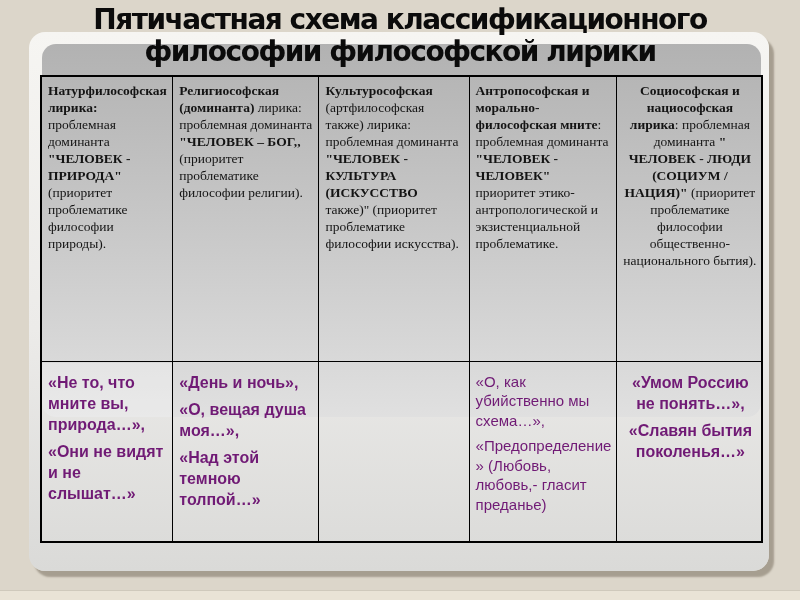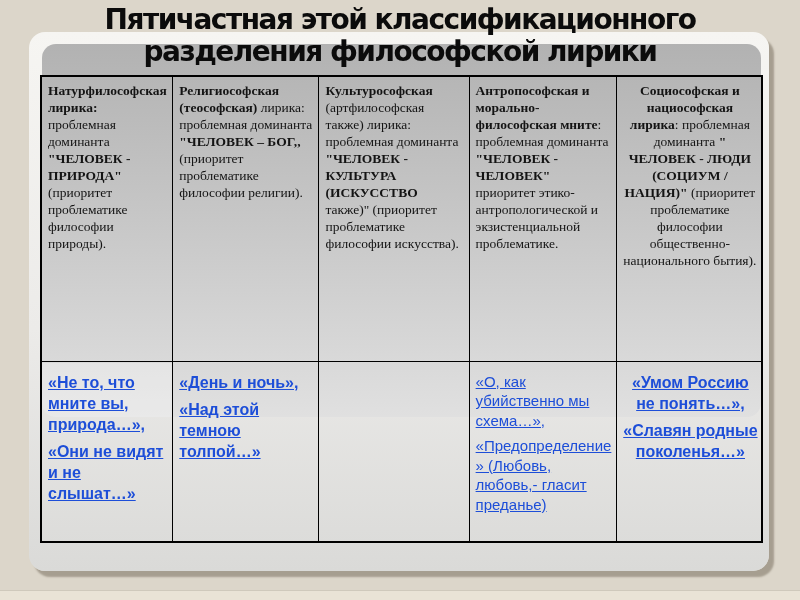--- a/index.html
+++ b/index.html
@@ -48,60 +48,61 @@
   .cell:nth-child(5n){border-right:none;text-align:center;}
   .cell:nth-child(n+6){border-bottom:none;}
   .hc{
     font-family:"Liberation Serif","DejaVu Serif",serif;
     font-size:13.5px; line-height:1.26; color:#141414;
     padding:5px 4px 0 6px; overflow-wrap:break-word; word-break:break-word;
   }
   .hc .b{font-weight:bold;}
   .ec{
     font-family:"Liberation Sans","DejaVu Sans",sans-serif;
-    font-size:15px; line-height:1.3; color:#1d4ed8;
-    padding:10px 3px 0 6px; overflow-wrap:break-word; word-break:break-word;text-decoration:underline;
+    font-size:15px; line-height:1.3; color:#701a75;
+    padding:10px 3px 0 6px; overflow-wrap:break-word; word-break:break-word;
   }
   .ec.bold-cell{font-weight:bold; font-size:16px; line-height:1.32;}
   .ec p{margin:0 0 6px 0;}
 </style>
 </head>
 <body>
 
 <div class="slide">
 
   <div class="panel-white"></div>
   <div class="panel-gray"></div>
   <div class="corner-highlight"></div>
 
   <div class="title">
-    <div>Пятичастная этой классификационного</div>
-    <div>разделения философской лирики</div>
+    <div>Пятичастная схема классификационного</div>
+    <div>философии философской лирики</div>
   </div>
 
   <div class="tbl">
     <div class="cell hc"><span class="b">Натурфилософская лирика:</span><span> проблемная доминанта </span><span class="b">"ЧЕЛОВЕК - ПРИРОДА"</span><span> (приоритет проблематике философии природы).</span></div>
-    <div class="cell hc"><span class="b">Религиософская (теософская)</span><span> лирика: проблемная доминанта </span><span class="b">"ЧЕЛОВЕК – БОГ,,</span><span> (приоритет проблематике философии религии).</span></div>
+    <div class="cell hc"><span class="b">Религиософская (доминанта)</span><span> лирика: проблемная доминанта </span><span class="b">"ЧЕЛОВЕК – БОГ,,</span><span> (приоритет проблематике философии религии).</span></div>
     <div class="cell hc"><span class="b">Культурософская</span><span> (артфилософская также) лирика: проблемная доминанта </span><span class="b">"ЧЕЛОВЕК - КУЛЬТУРА (ИСКУССТВО</span><span> также)" (приоритет проблематике философии искусства).</span></div>
     <div class="cell hc"><span class="b">Антропософская и морально-философская мните</span><span>: проблемная доминанта </span><span class="b">"ЧЕЛОВЕК - ЧЕЛОВЕК"</span><span> приоритет этико-антропологической и экзистенциальной проблематике.</span></div>
     <div class="cell hc"><span class="b">Социософская и нациософская лирика</span><span>: проблемная доминанта </span><span class="b">" ЧЕЛОВЕК - ЛЮДИ (СОЦИУМ / НАЦИЯ)"</span><span> (приоритет проблематике философии общественно-национального бытия).</span></div>
 
     <div class="cell ec bold-cell">
         <p>«Не то, что мните вы, природа…»,</p>
         <p>«Они не видят и не слышат…»</p>
       </div>
     <div class="cell ec bold-cell">
         <p>«День и ночь»,</p>
+        <p>«О, вещая душа моя…»,</p>
         <p>«Над этой темною толпой…»</p>
       </div>
     <div class="cell ec"></div>
     <div class="cell ec">
         <p>«О, как убийственно мы  схема…»,</p>
         <p>«Предопределение» (Любовь, любовь,- гласит преданье)</p>
       </div>
     <div class="cell ec bold-cell">
         <p>«Умом Россию не понять…»,</p>
-        <p>«Славян родные поколенья…»</p>
+        <p>«Славян бытия поколенья…»</p>
       </div>
   </div>
 
   <div class="floor"></div>
 </div>
 
 </body></html>

